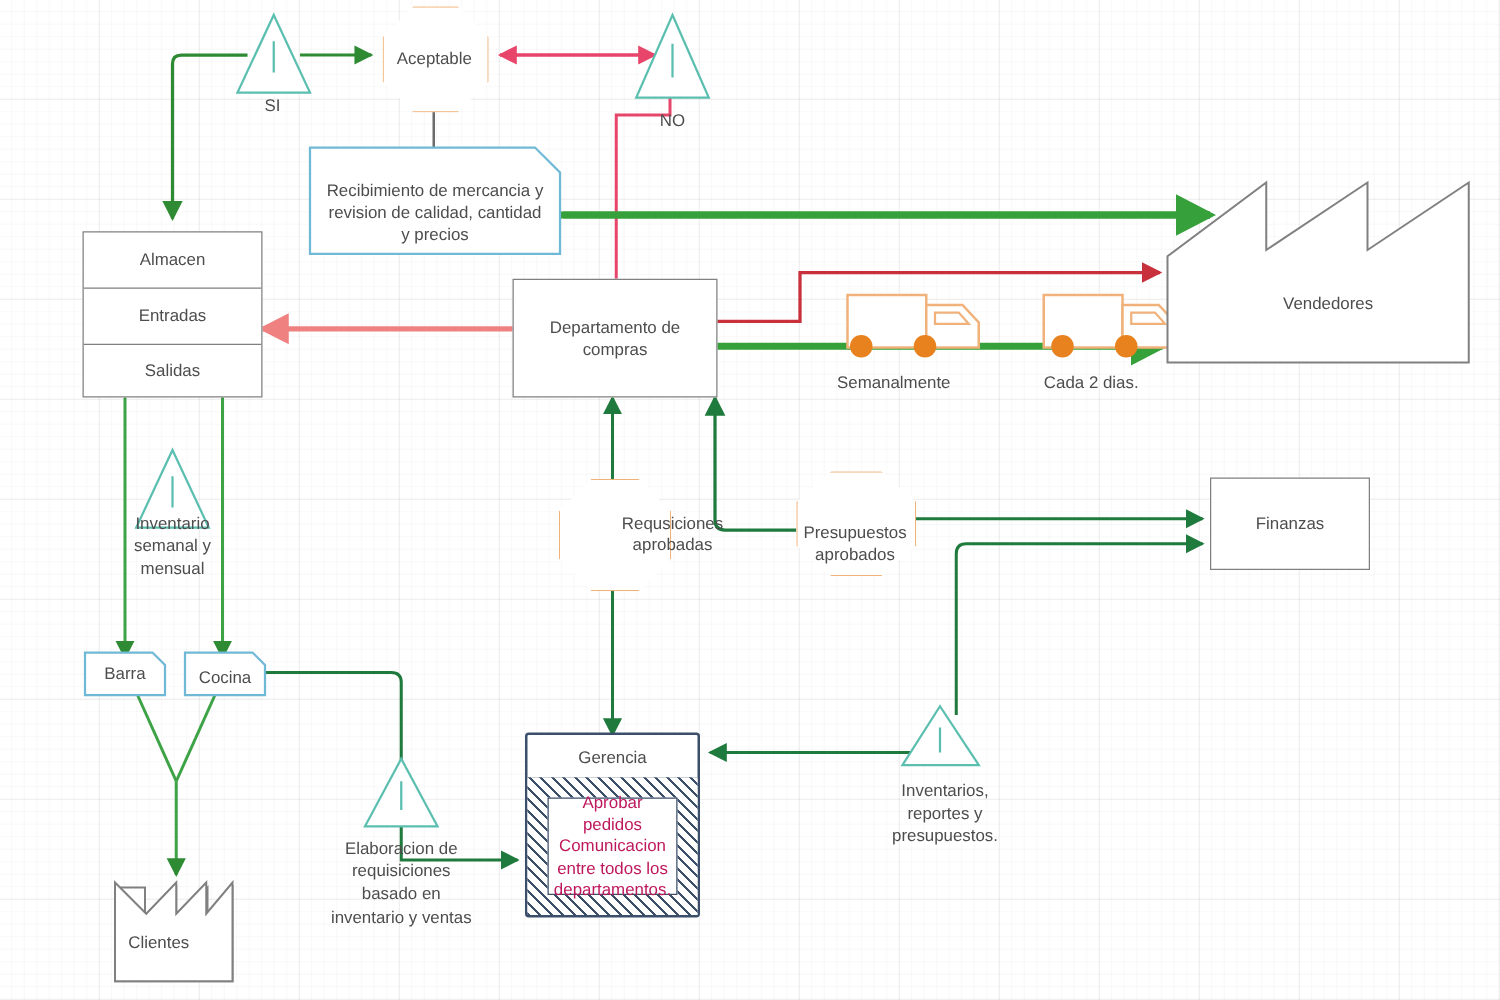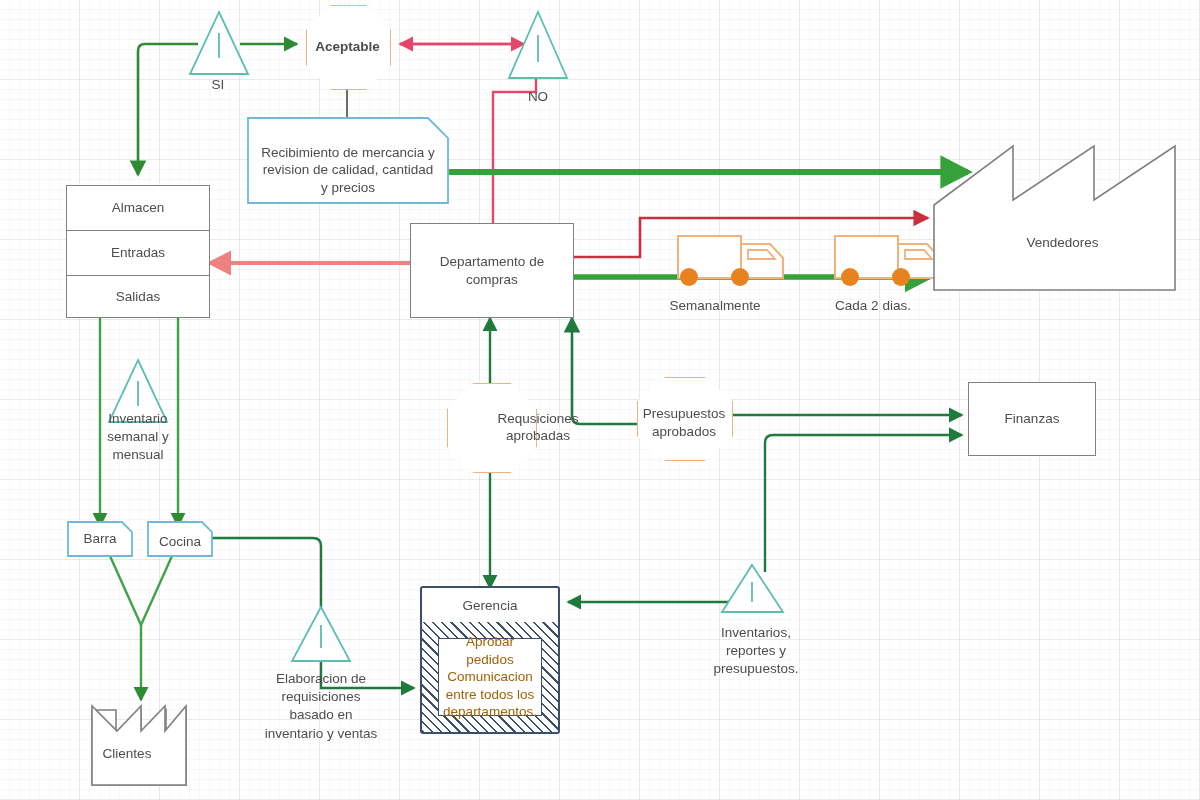--- a/index.html
+++ b/index.html
@@ -20,21 +20,21 @@
   .rectbox{border:1.6px solid #808080;background:#fff;}
   .lbl{pointer-events:none;}
   .freetext{position:absolute;color:#4d4d4d;font-size:13.5px;line-height:1.35;text-align:center;}
   .octa{background:#fff;border:1.6px solid #f0b27a;
     clip-path:polygon(29.3% 0,70.7% 0,100% 29.3%,100% 70.7%,70.7% 100%,29.3% 100%,0 70.7%,0 29.3%);}
   .octa-wrap{position:absolute;}
   .gerencia-outer{position:absolute;border:2px solid #3b4f6b;background:#fff;box-sizing:border-box;border-radius:3px;}
   .gerencia-title{position:absolute;left:0;right:0;top:0;height:34px;display:flex;align-items:center;justify-content:center;color:#4d4d4d;font-size:13.5px;border-bottom:1.5px solid #3b4f6b;}
   .gerencia-hatch{position:absolute;left:0;right:0;bottom:0;top:34px;
      background-image:repeating-linear-gradient(45deg,#3b4f6b 0,#3b4f6b 1.6px,#ffffff 1.6px,#ffffff 6.5px);}
-  .gerencia-inner{position:absolute;left:16px;right:16px;top:50px;bottom:16px;background:#fff;border:1.4px solid #3b4f6b;display:flex;align-items:center;justify-content:center;text-align:center;color:#a16207;font-size:13.5px;line-height:1.3;padding:2px;box-sizing:border-box;}
+  .gerencia-inner{position:absolute;left:16px;right:16px;top:50px;bottom:16px;background:#fff;border:1.4px solid #3b4f6b;display:flex;align-items:center;justify-content:center;text-align:center;color:#be185d;font-size:13.5px;line-height:1.3;padding:2px;box-sizing:border-box;}
   .almacen-cell{position:absolute;left:0;right:0;display:flex;align-items:center;justify-content:center;color:#4d4d4d;font-size:13.5px;}
 </style>
 </head>
 <body>
 
 <div id="canvas">
 
   <svg id="wires" xmlns="http://www.w3.org/2000/svg">
     <defs>
       <marker id="ahGreen" markerWidth="7" markerHeight="7" refX="5.6" refY="3.5" orient="auto">
@@ -142,31 +142,31 @@
 
     <path d="M248,118 L428,118 L448,138 L448,203 L248,203 Z" fill="#fff" stroke="#6fb9d6" stroke-width="1.8"></path>
 
     <path d="M68,522 L122,522 L132,532 L132,556 L68,556 Z" fill="#fff" stroke="#6fb9d6" stroke-width="1.8"></path>
 
     <path d="M148,522 L202,522 L212,532 L212,556 L148,556 Z" fill="#fff" stroke="#6fb9d6" stroke-width="1.8"></path>
   </svg>
 
   <div class="octa-wrap" style="left:306px;top:5px;width:83px;height:83px;">
     <div class="octa" style="width:83px;height:83px;"></div>
-    <div class="node lbl" style="left:0;top:0;width:83px;height:83px;font-weight:bold;">Aceptable</div>
+    <div class="node lbl" style="left:0;top:0;width:83px;height:83px;">Aceptable</div>
   </div>
 
   <div class="octa-wrap" style="left:447px;top:383px;width:88px;height:88px;">
     <div class="octa" style="width:88px;height:88px;"></div>
     <div class="node lbl" style="left:6px;top:0;width:76px;height:88px;margin-left:47px;">Requsiciones aprobadas</div>
   </div>
 
   <div class="octa-wrap" style="left:637px;top:377px;width:94px;height:82px;">
     <div class="octa" style="width:94px;height:82px;"></div>
-    <div class="node lbl" style="left:4px;top:0;width:86px;height:91px;">Presupuestos aprobados</div>
+    <div class="node lbl" style="left:4px;top:12px;width:86px;height:91px;">Presupuestos aprobados</div>
   </div>
 
   <div class="node rectbox" style="left:66px;top:185px;width:144px;height:133px;padding:0;display:block;">
     <div class="almacen-cell" style="top:0;height:44px;border-bottom:1.5px solid #808080;">Almacen</div>
     <div class="almacen-cell" style="top:44px;height:45px;border-bottom:1.5px solid #808080;">Entradas</div>
     <div class="almacen-cell" style="top:89px;height:44px;">Salidas</div>
   </div>
 
   <div class="node rectbox" style="left:410px;top:223px;width:164px;height:95px;padding:0 10px;">Departamento de compras</div>
 

